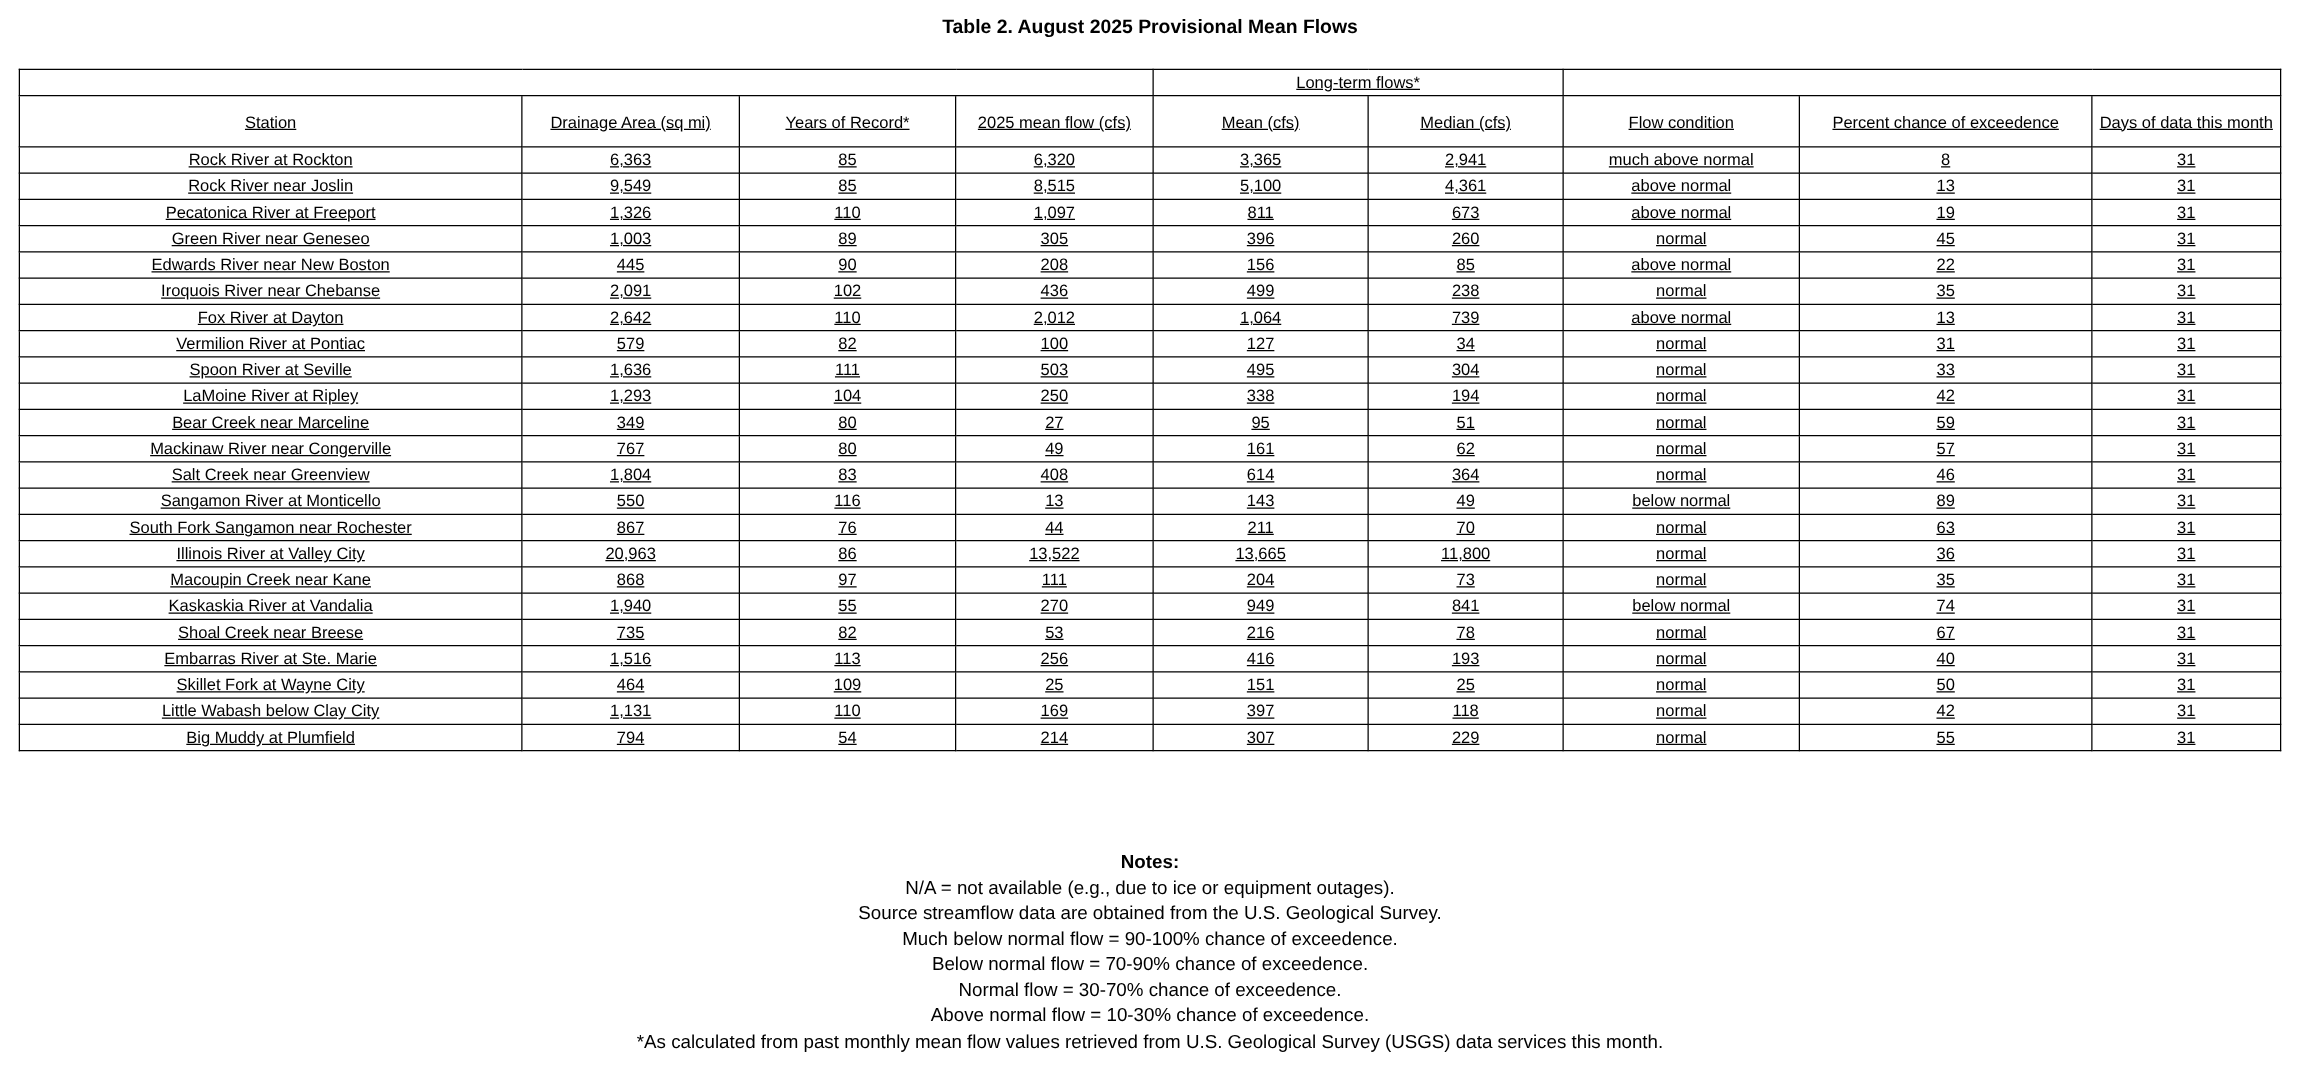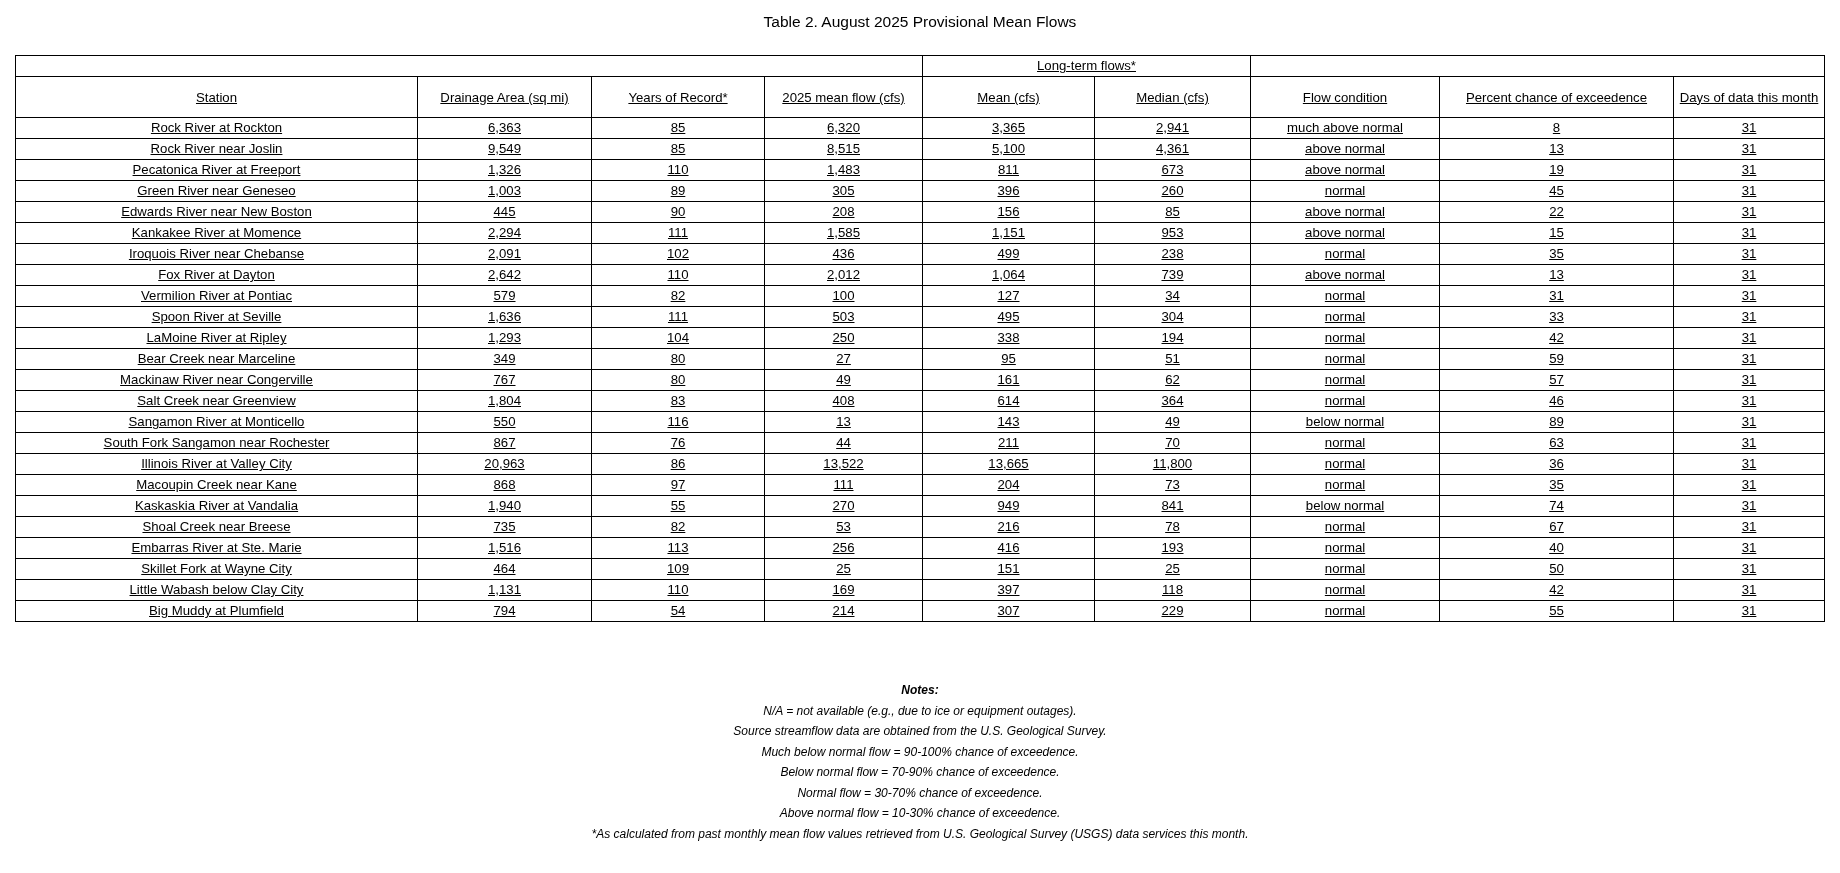--- a/index.html
+++ b/index.html
@@ -14,21 +14,21 @@
       overflow: hidden;
       font-family: "Liberation Sans", sans-serif;
       color: #000000;
     }
     .title {
       position: absolute;
       top: 11px;
       left: 0;
       width: 1840px;
       text-align: center;
-      font-weight: normal;
+      font-weight: bold;
       font-size: 15.5px;
       line-height: 22px;
     }
     table.flows {
       position: absolute;
       top: 55px;
       left: 15px;
       width: 1809px;
       border-collapse: collapse;
       table-layout: fixed;
@@ -56,23 +56,22 @@
     table.flows tbody td {
       height: 20px;
       line-height: 20px;
     }
     .notes {
       position: absolute;
       top: 680px;
       left: 0;
       width: 1840px;
       text-align: center;
-      font-size: 12px;
+      font-size: 15px;
       line-height: 20.5px;
-      font-style: italic;
     }
     .notes .notes-heading {
       font-weight: bold;
     }
   </style>
 </head>
 <body>
 
 <div class="title">Table 2.  August 2025 Provisional Mean Flows</div>
 
@@ -126,21 +125,21 @@
         <td>5,100</td>
         <td>4,361</td>
         <td>above normal</td>
         <td>13</td>
         <td>31</td>
       </tr>
       <tr>
         <td>Pecatonica River at Freeport</td>
         <td>1,326</td>
         <td>110</td>
-        <td>1,483</td>
+        <td>1,097</td>
         <td>811</td>
         <td>673</td>
         <td>above normal</td>
         <td>19</td>
         <td>31</td>
       </tr>
       <tr>
         <td>Green River near Geneseo</td>
         <td>1,003</td>
         <td>89</td>
@@ -153,31 +152,20 @@
       </tr>
       <tr>
         <td>Edwards River near New Boston</td>
         <td>445</td>
         <td>90</td>
         <td>208</td>
         <td>156</td>
         <td>85</td>
         <td>above normal</td>
         <td>22</td>
-        <td>31</td>
-      </tr>
-      <tr>
-        <td>Kankakee River at Momence</td>
-        <td>2,294</td>
-        <td>111</td>
-        <td>1,585</td>
-        <td>1,151</td>
-        <td>953</td>
-        <td>above normal</td>
-        <td>15</td>
         <td>31</td>
       </tr>
       <tr>
         <td>Iroquois River near Chebanse</td>
         <td>2,091</td>
         <td>102</td>
         <td>436</td>
         <td>499</td>
         <td>238</td>
         <td>normal</td>

